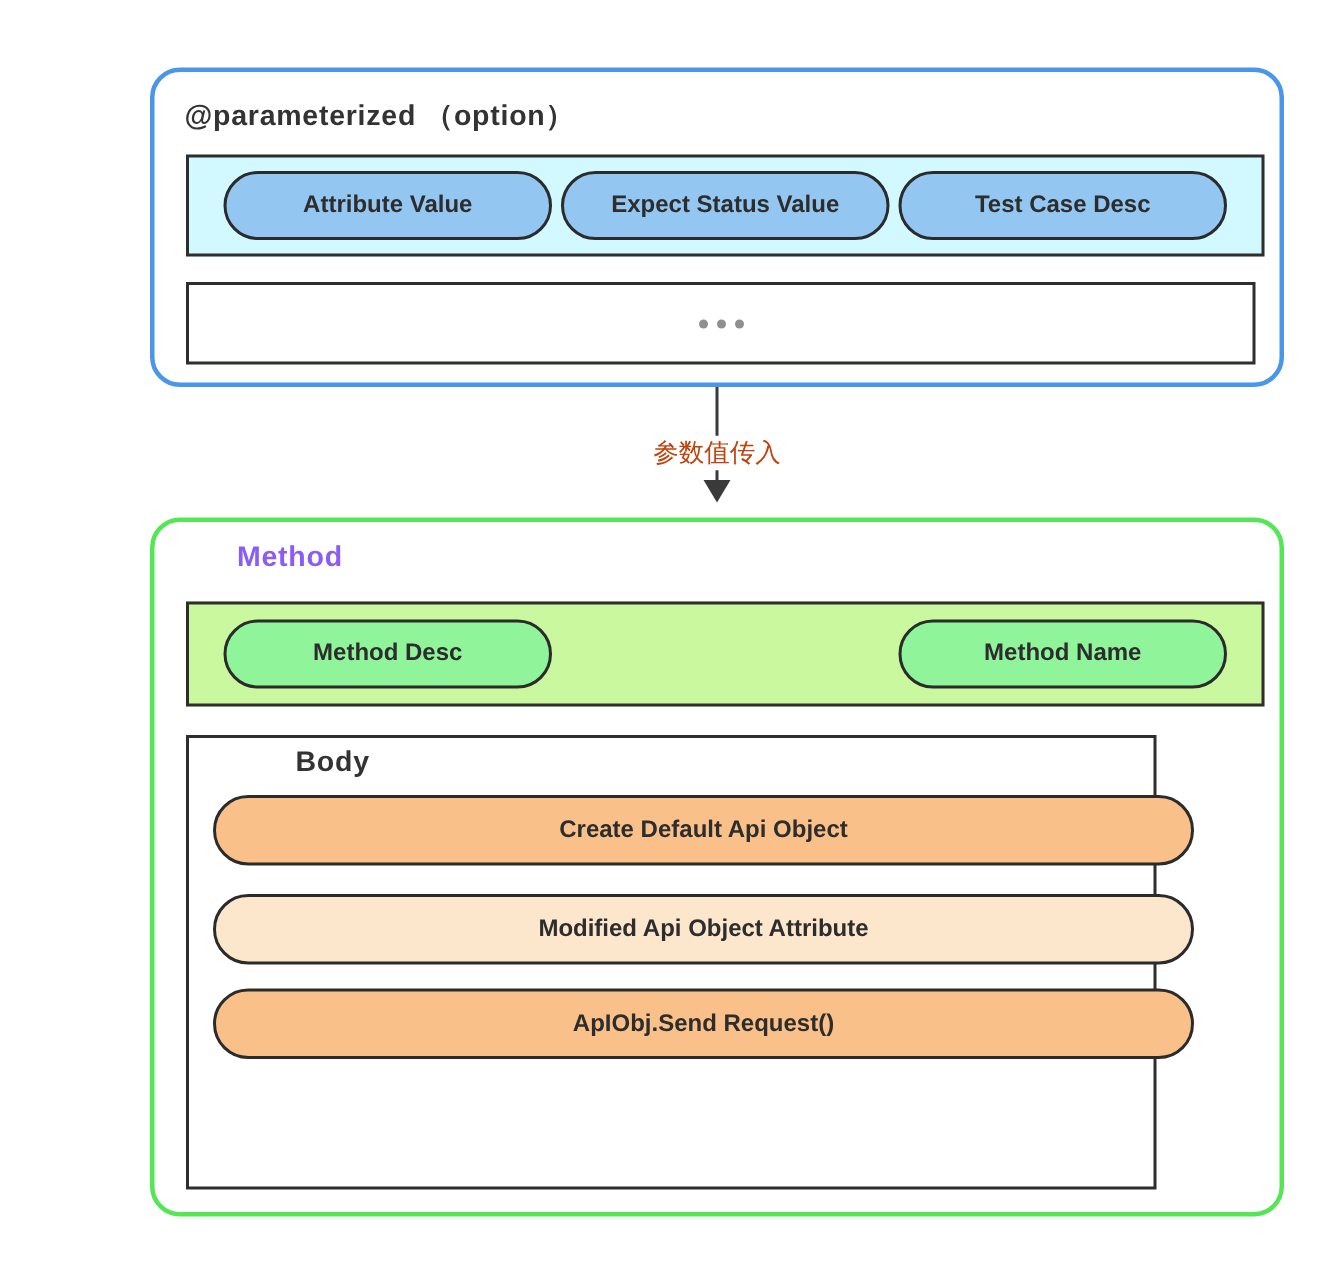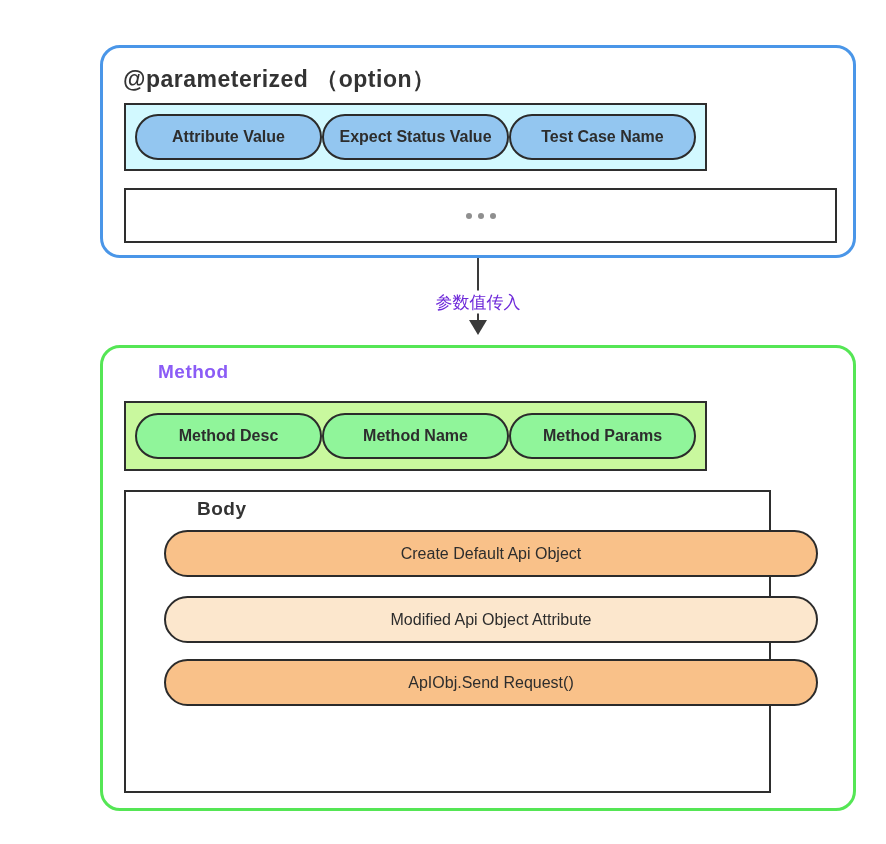--- a/index.html
+++ b/index.html
@@ -12,27 +12,27 @@
     overflow:hidden;
   }
   
   .top-box{
     position:absolute;left:100px;top:45px;width:756px;height:213px;
     border:3px solid #4A96E8;border-radius:20px;background:#ffffff;
     box-sizing:border-box;
   }
   .top-title{
     position:absolute;left:20px;top:16px;
-    font-size:23px;font-weight:bold;color:#333;letter-spacing:.5px;
+    font-size:19px;font-weight:bold;color:#333;letter-spacing:.5px;
   }
   .strip{
-    position:absolute;left:21px;width:583px;
+    position:absolute;left:21px;width:719px;
     border:2.5px solid #2e2e2e;box-sizing:border-box;
     display:flex;align-items:center;justify-content:space-between;
-    padding:0 9px;
+    padding:0 23px;
   }
   .strip.cyan{top:55px;height:68px;background:#D2F9FF;}
   .strip.green{top:53px;height:70px;background:#C9F89E;}
   .pill{
     width:219px;height:46px;box-sizing:border-box;
     border:2.5px solid #2b2b2b;border-radius:23px;
     display:flex;align-items:center;justify-content:center;
     font-size:16px;font-weight:bold;color:#2d2d2d;
   }
   .pill.blue{background:#93C6F0;}
@@ -48,83 +48,82 @@
     position:absolute;left:477px;top:258px;width:2px;height:74px;background:#3a3a3a;
   }
   .arrow-head{
     position:absolute;left:469px;top:320px;width:0;height:0;
     border-left:9px solid transparent;border-right:9px solid transparent;
     border-top:15px solid #3a3a3a;
   }
   .arrow-label{
     position:absolute;left:478px;top:302px;transform:translate(-50%,-50%);
     background:#ffffff;padding:0 5px;
-    font-size:17px;color:#6d28d9;white-space:nowrap;
+    font-size:17px;color:#c2410c;white-space:nowrap;
   }
   
   .method-box{
     position:absolute;left:100px;top:345px;width:756px;height:466px;
     border:3px solid #55E655;border-radius:20px;background:#ffffff;
     box-sizing:border-box;
   }
   .method-title{
     position:absolute;left:55px;top:13px;
     font-size:19px;font-weight:bold;color:#8b5cf6;letter-spacing:.5px;
   }
   .body-box{
     position:absolute;left:21px;top:142px;width:647px;height:303px;
     background:#ffffff;border:2.5px solid #2e2e2e;box-sizing:border-box;
   }
   .body-title{
     position:absolute;left:71px;top:6px;
     font-size:19px;font-weight:bold;color:#333;letter-spacing:.5px;
   }
   .step{
-    position:absolute;left:38px;width:654px;height:47px;box-sizing:border-box;
+    position:absolute;left:16px;width:654px;height:47px;box-sizing:border-box;
     border:2.5px solid #2b2b2b;border-radius:24px;
     display:flex;align-items:center;justify-content:center;
-    font-size:16px;font-weight:normal;color:#2d2d2d;
+    font-size:16px;font-weight:bold;color:#2d2d2d;
   }
   .step.s0{top:38px;background:#F9C189;}
   .step.s1{top:104px;background:#FCE7CD;}
   .step.s2{top:167px;background:#F9C189;}
   .step.s3{top:230px;background:#FCE7CD;}
 </style>
 </head>
 <body>
 
 <div class="canvas">
 
   <div class="top-box">
     <div class="top-title">@parameterized （option）</div>
 
     <div class="strip cyan">
       <div class="pill blue">Attribute Value</div>
       <div class="pill blue">Expect Status Value</div>
-      <div class="pill blue">Test Case Name</div>
+      <div class="pill blue">Test Case Desc</div>
     </div>
 
     <div class="ellipsis-box">
       <span class="dot"></span>
       <span class="dot"></span>
       <span class="dot"></span>
     </div>
   </div>
 
   <div class="arrow-line"></div>
   <div class="arrow-head"></div>
   <div class="arrow-label">参数值传入</div>
 
   <div class="method-box">
     <div class="method-title">Method</div>
 
     <div class="strip green">
       <div class="pill greenfill">Method Desc</div>
       <div class="pill greenfill">Method Name</div>
-      <div class="pill greenfill">Method Params</div>
     </div>
 
     <div class="body-box">
       <div class="body-title">Body</div>
 
       <div class="step s0">Create Default Api Object</div>
       <div class="step s1">Modified Api Object Attribute</div>
       <div class="step s2">ApIObj.Send Request()</div>
     </div>
   </div>

